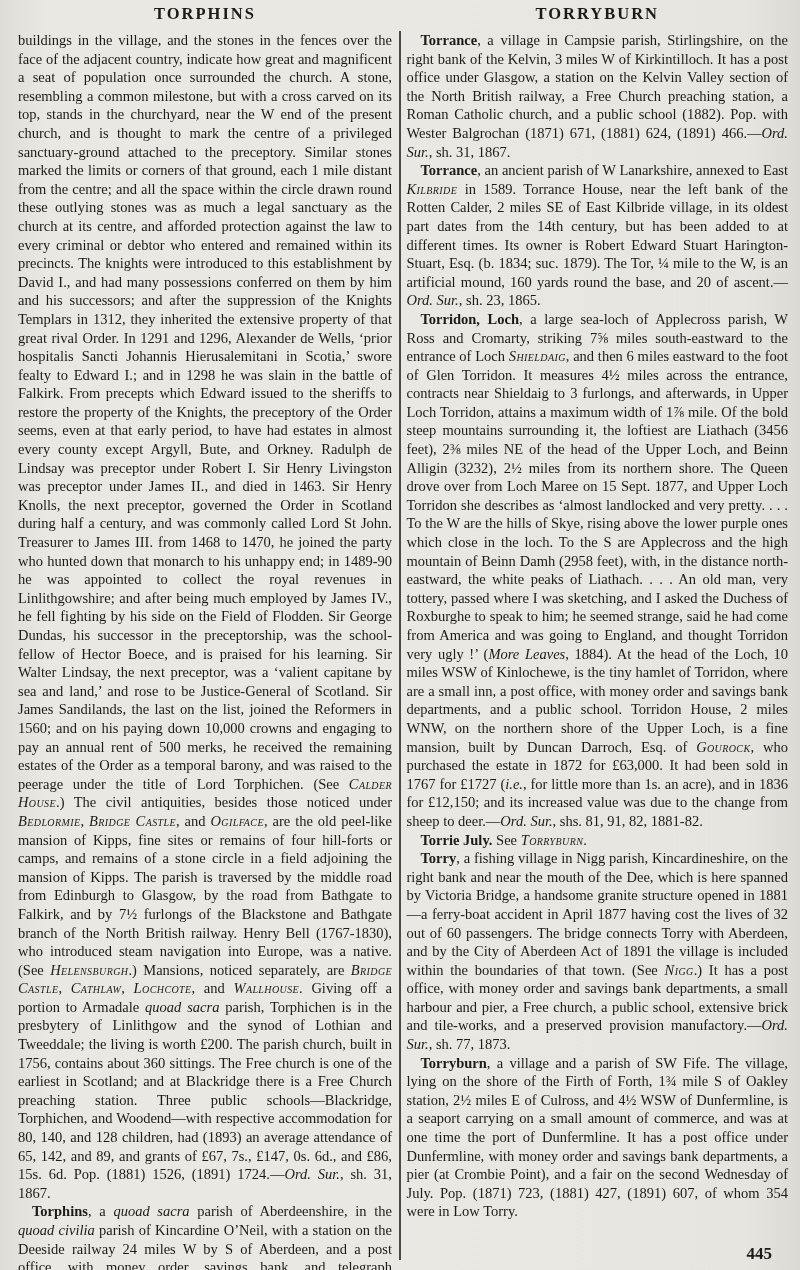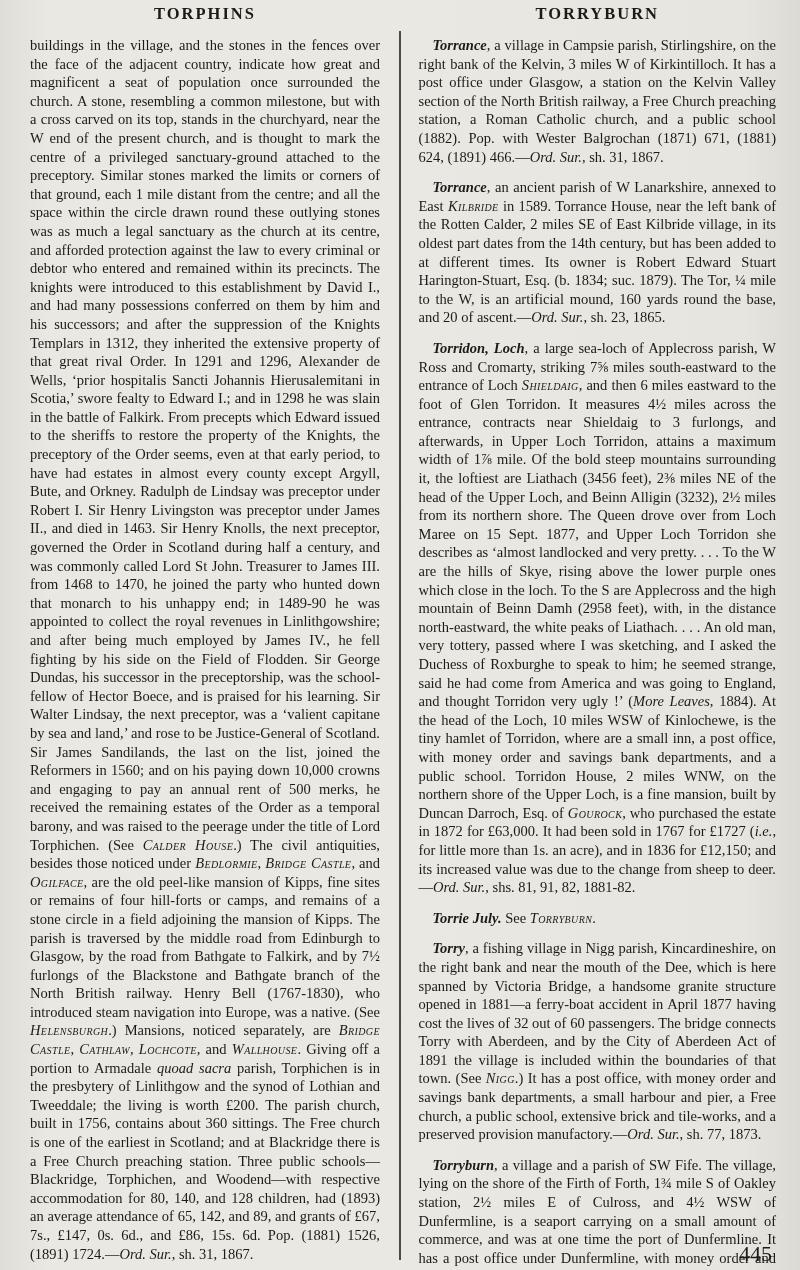--- a/index.html
+++ b/index.html
@@ -27,30 +27,30 @@
     margin:27px 6px 10px 7px;
   }
   .running-head {
     text-align:center;
     font-weight:bold;
     font-size:16.5px;
     letter-spacing:2px;
     line-height:20px;
     margin-bottom:7px;
   }
-  .col-body p { margin:12px; text-align:justify; }
+  .col-body p { margin:0; text-align:justify; }
   .col-body p.indent { text-indent:14px; }
-  .seg-b  { font-weight:bold;font-style:italic; }
+  .seg-b  { font-weight:bold; }
   .seg-i  { font-style:italic; }
   .seg-sc { font-variant:small-caps; letter-spacing:0.4px;font-style:italic; }
   .page-number {
     position:absolute;
     right:28px; bottom:6px;
-    font-weight:normal;
-    font-size:22px;
+    font-weight:bold;
+    font-size:17px;
   }
 </style>
 </head>
 <body>
 
 <div class="page">
   <div class="col col-left">
     <div class="running-head">TORPHINS</div>
     <div class="col-body">
         <p class=""><span>buildings in the village, and the stones in the fences over the face of the adjacent country, indicate how great and magnificent a seat of population once surrounded the church.  A stone, resembling a common milestone, but with a cross carved on its top, stands in the churchyard, near the W end of the present church, and is thought to mark the centre of a privileged sanctuary-ground attached to the preceptory.  Similar stones marked the limits or corners of that ground, each 1 mile distant from the centre; and all the space within the circle drawn round these outlying stones was as much a legal sanctuary as the church at its centre, and afforded protection against the law to every criminal or debtor who entered and remained within its precincts.  The knights were introduced to this establishment by David I., and had many possessions conferred on them by him and his successors; and after the suppression of the Knights Templars in 1312, they inherited the extensive property of that great rival Order.  In 1291 and 1296, Alexander de Wells, ‘prior hospitalis Sancti Johannis Hierusalemitani in Scotia,’ swore fealty to Edward I.; and in 1298 he was slain in the battle of Falkirk.  From precepts which Edward issued to the sheriffs to restore the property of the Knights, the preceptory of the Order seems, even at that early period, to have had estates in almost every county except Argyll, Bute, and Orkney.  Radulph de Lindsay was preceptor under Robert I.  Sir Henry Livingston was preceptor under James II., and died in 1463.  Sir Henry Knolls, the next preceptor, governed the Order in Scotland during half a century, and was commonly called Lord St John.  Treasurer to James III. from 1468 to 1470, he joined the party who hunted down that monarch to his unhappy end; in 1489-90 he was appointed to collect the royal revenues in Linlithgowshire; and after being much employed by James IV., he fell fighting by his side on the Field of Flodden.  Sir George Dundas, his successor in the preceptorship, was the school-fellow of Hector Boece, and is praised for his learning.  Sir Walter Lindsay, the next preceptor, was a ‘valient capitane by sea and land,’ and rose to be Justice-General of Scotland.  Sir James Sandilands, the last on the list, joined the Reformers in 1560; and on his paying down 10,000 crowns and engaging to pay an annual rent of 500 merks, he received the remaining estates of the Order as a temporal barony, and was raised to the peerage under the title of Lord Torphichen.  (See </span><span class="seg-sc">Calder House</span><span>.)  The civil antiquities, besides those noticed under </span><span class="seg-sc">Bedlormie</span><span>, </span><span class="seg-sc">Bridge Castle</span><span>, and </span><span class="seg-sc">Ogilface</span><span>, are the old peel-like mansion of Kipps, fine sites or remains of four hill-forts or camps, and remains of a stone circle in a field adjoining the mansion of Kipps.  The parish is traversed by the middle road from Edinburgh to Glasgow, by the road from Bathgate to Falkirk, and by 7½ furlongs of the Blackstone and Bathgate branch of the North British railway.  Henry Bell (1767-1830), who introduced steam navigation into Europe, was a native.  (See </span><span class="seg-sc">Helensburgh</span><span>.)  Mansions, noticed separately, are </span><span class="seg-sc">Bridge Castle</span><span>, </span><span class="seg-sc">Cathlaw</span><span>, </span><span class="seg-sc">Lochcote</span><span>, and </span><span class="seg-sc">Wallhouse</span><span>.  Giving off a portion to Armadale </span><span class="seg-i">quoad sacra</span><span> parish, Torphichen is in the presbytery of Linlithgow and the synod of Lothian and Tweeddale; the living is worth £200.  The parish church, built in 1756, contains about 360 sittings.  The Free church is one of the earliest in Scotland; and at Blackridge there is a Free Church preaching station.  Three public schools—Blackridge, Torphichen, and Woodend—with respective accommodation for 80, 140, and 128 children, had (1893) an average attendance of 65, 142, and 89, and grants of £67, 7s., £147, 0s. 6d., and £86, 15s. 6d.  Pop. (1881) 1526, (1891) 1724.—</span><span class="seg-i">Ord. Sur.</span><span>, sh. 31, 1867.</span></p>

